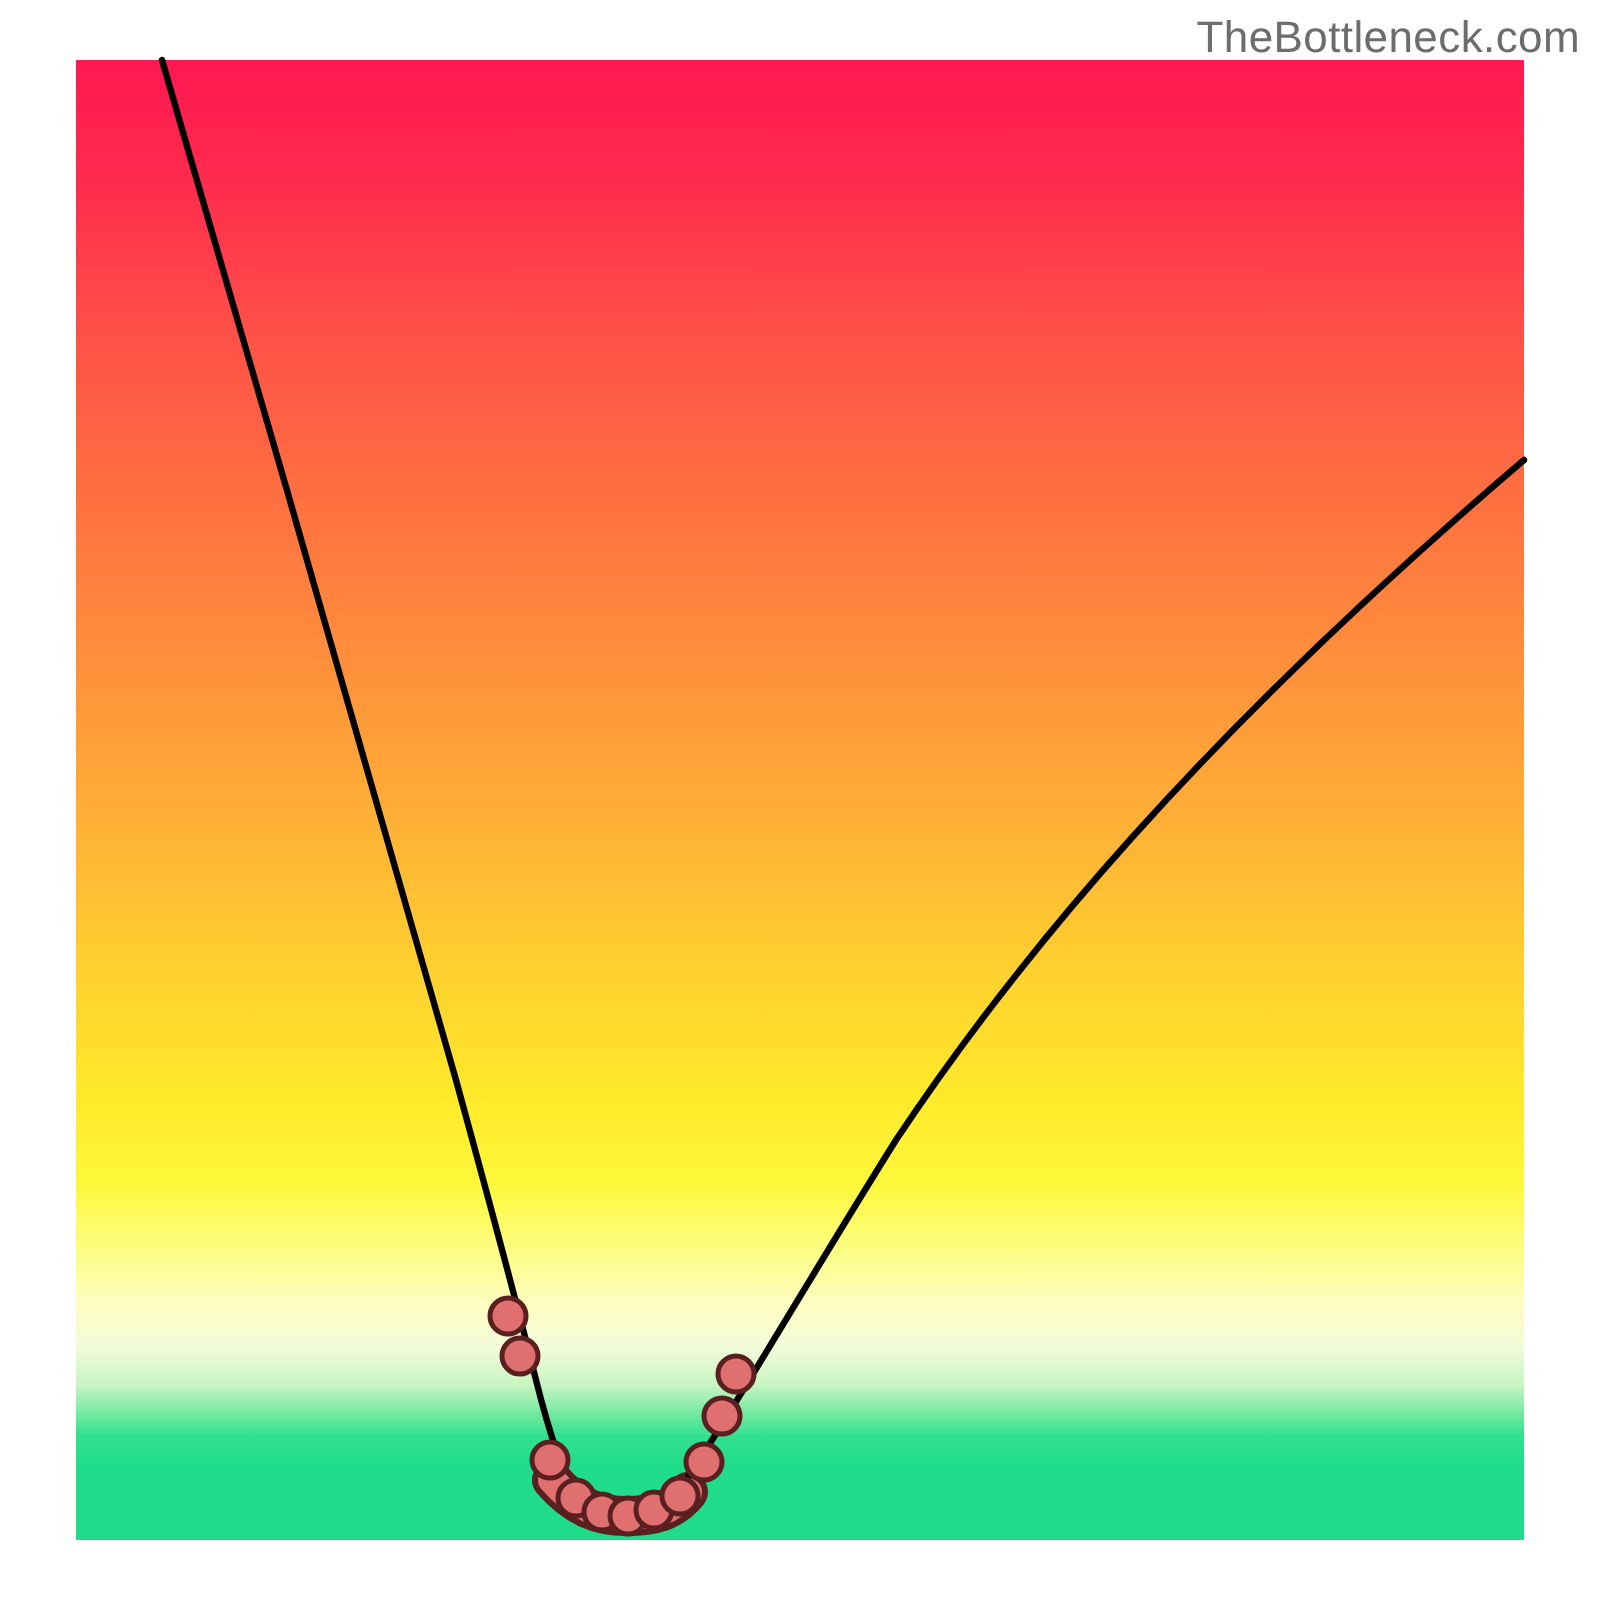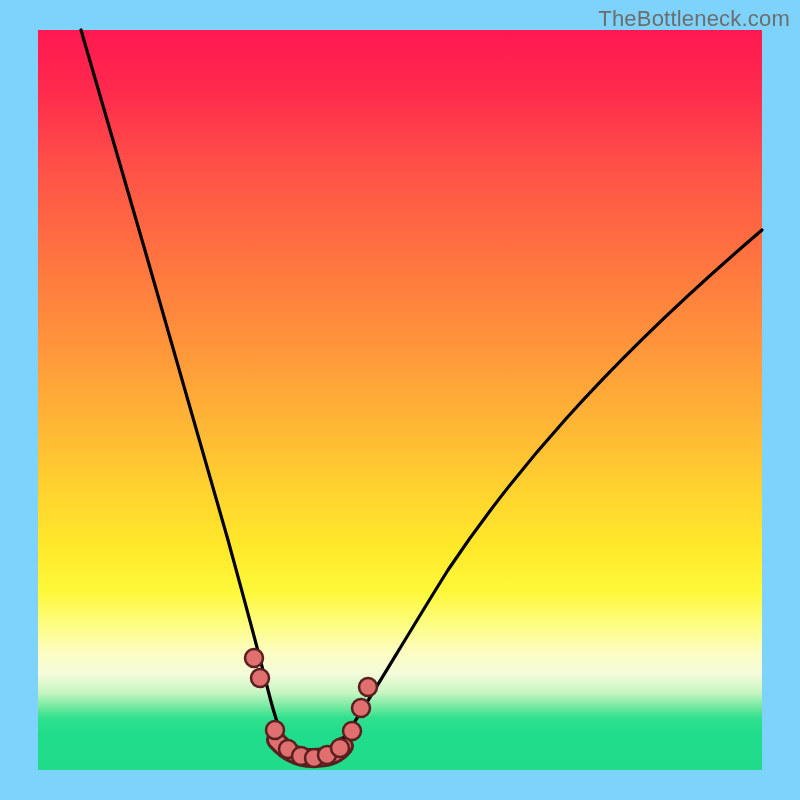--- a/index.html
+++ b/index.html
@@ -10,21 +10,21 @@
     background: #000;
     overflow: hidden;
     font-family: Arial, Helvetica, sans-serif;
   }
   .frame {
     position: absolute;
     left: 0;
     top: 0;
     width: 800px;
     height: 800px;
-    background: #7dd3fc;
+    background: #ffffff;
   }
   .plot {
     position: absolute;
     left: 38px;
     top: 30px;
     width: 724px;
     height: 740px;
     
     background: linear-gradient(
       to bottom,

